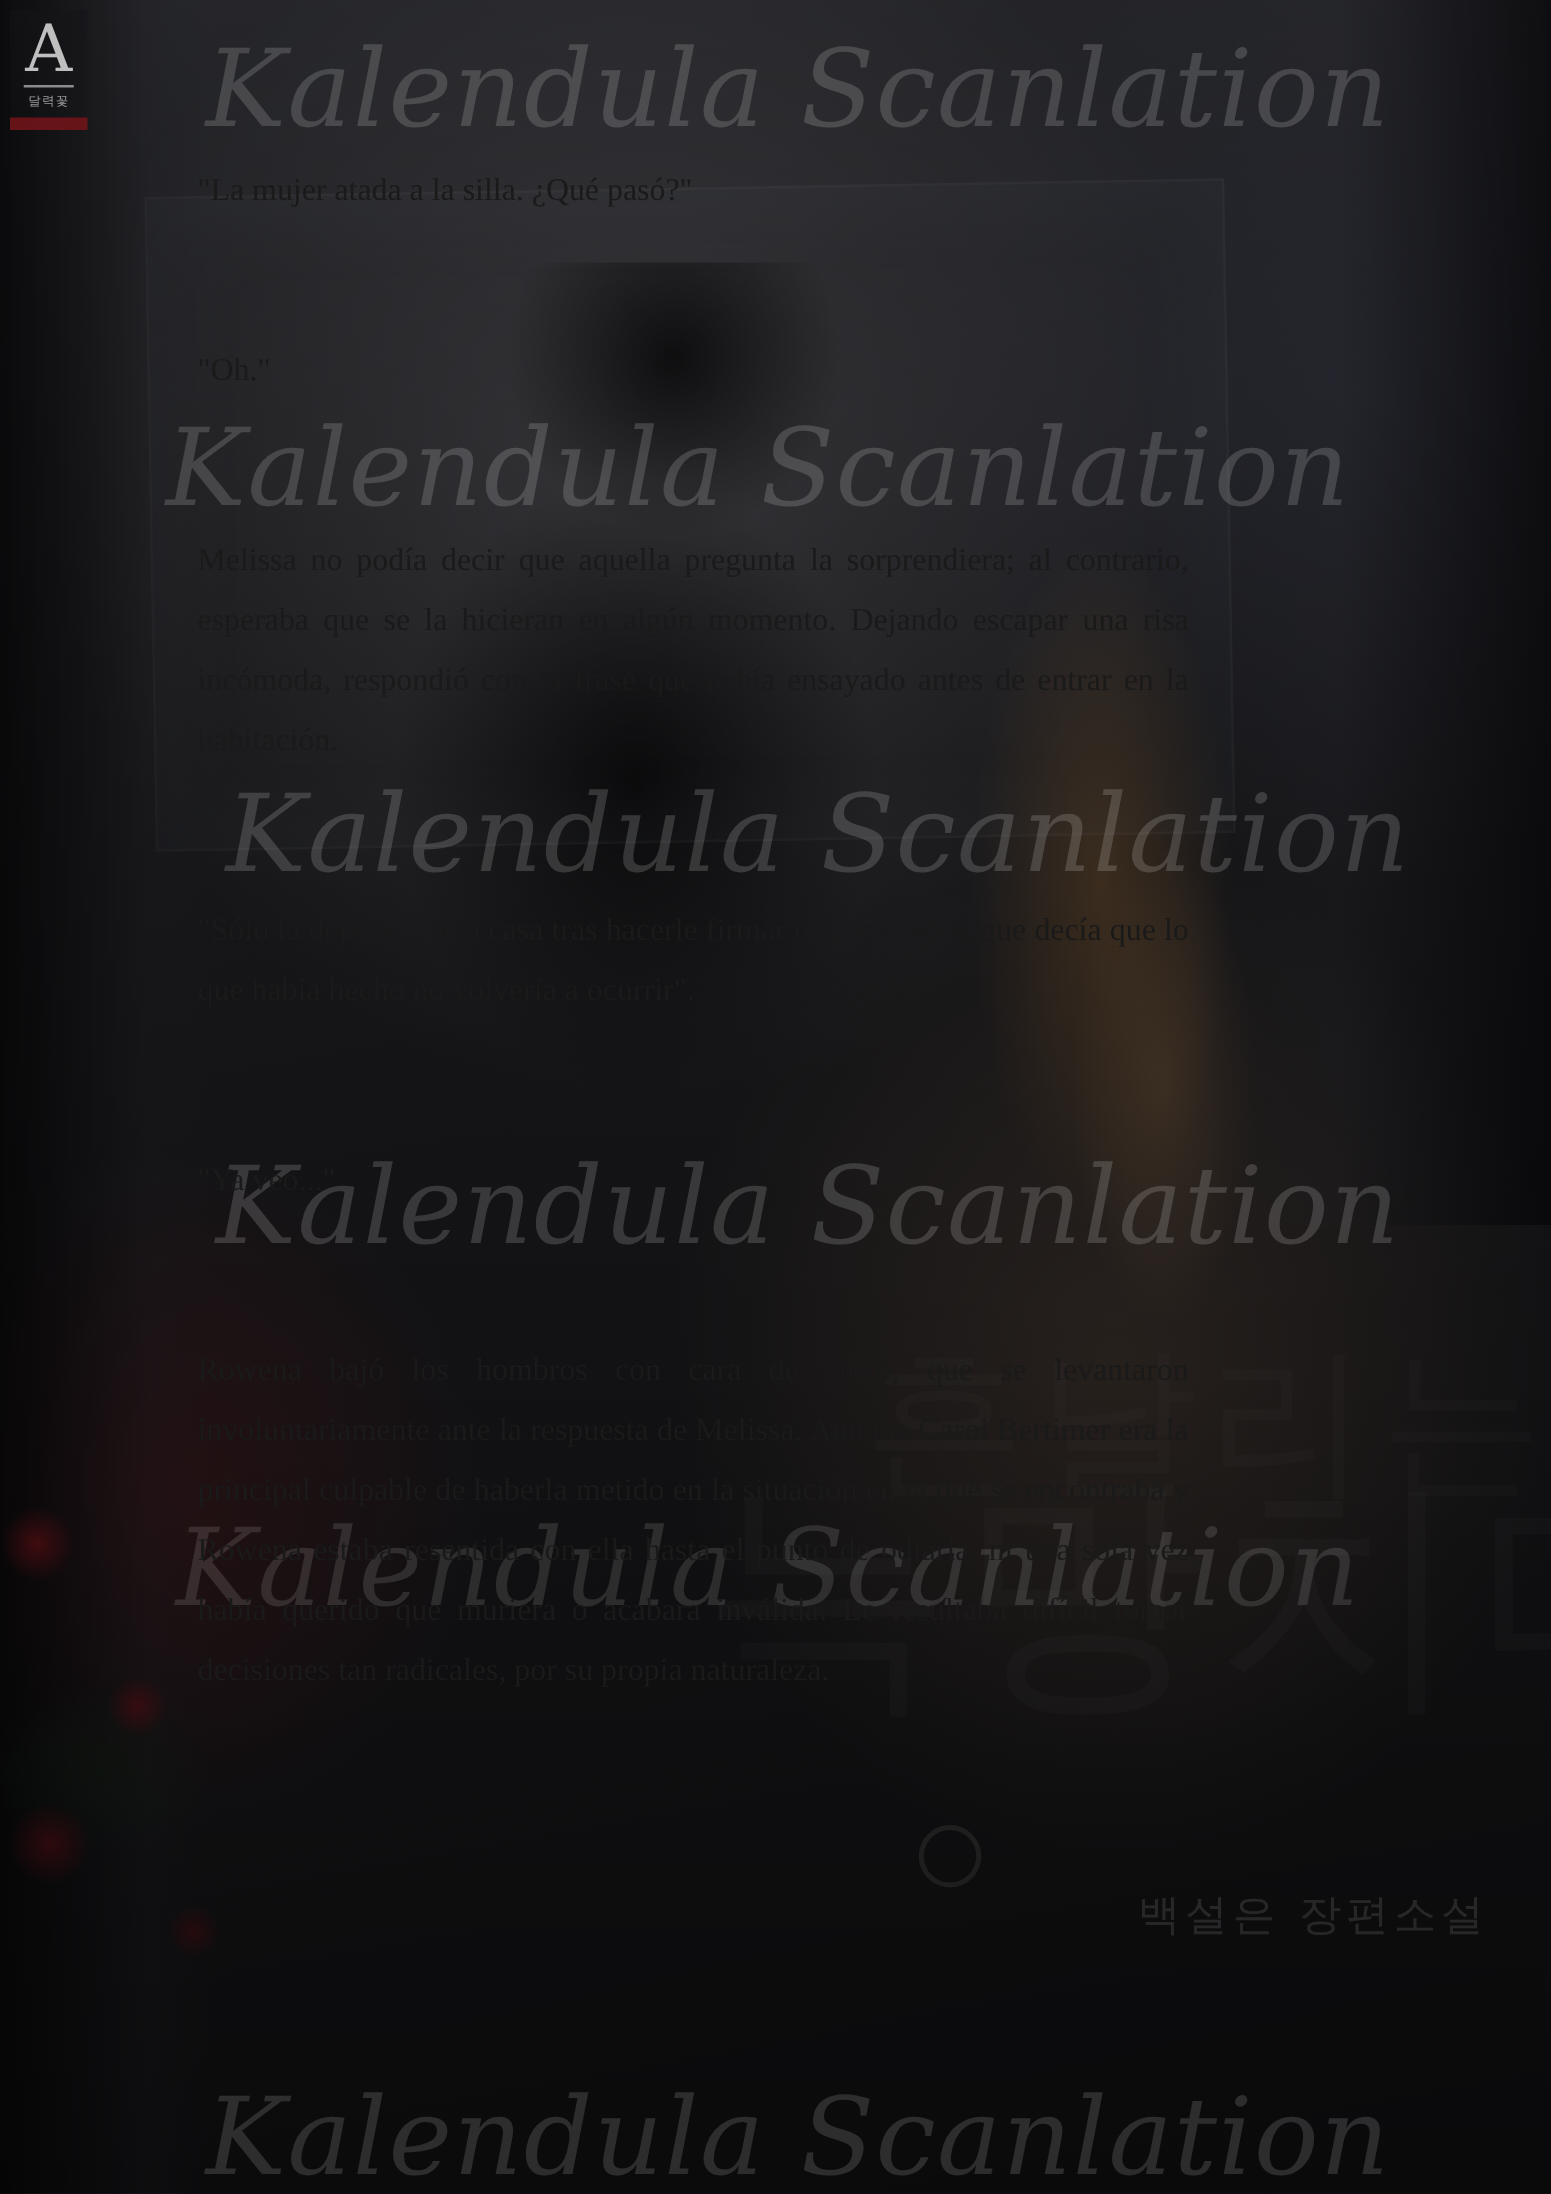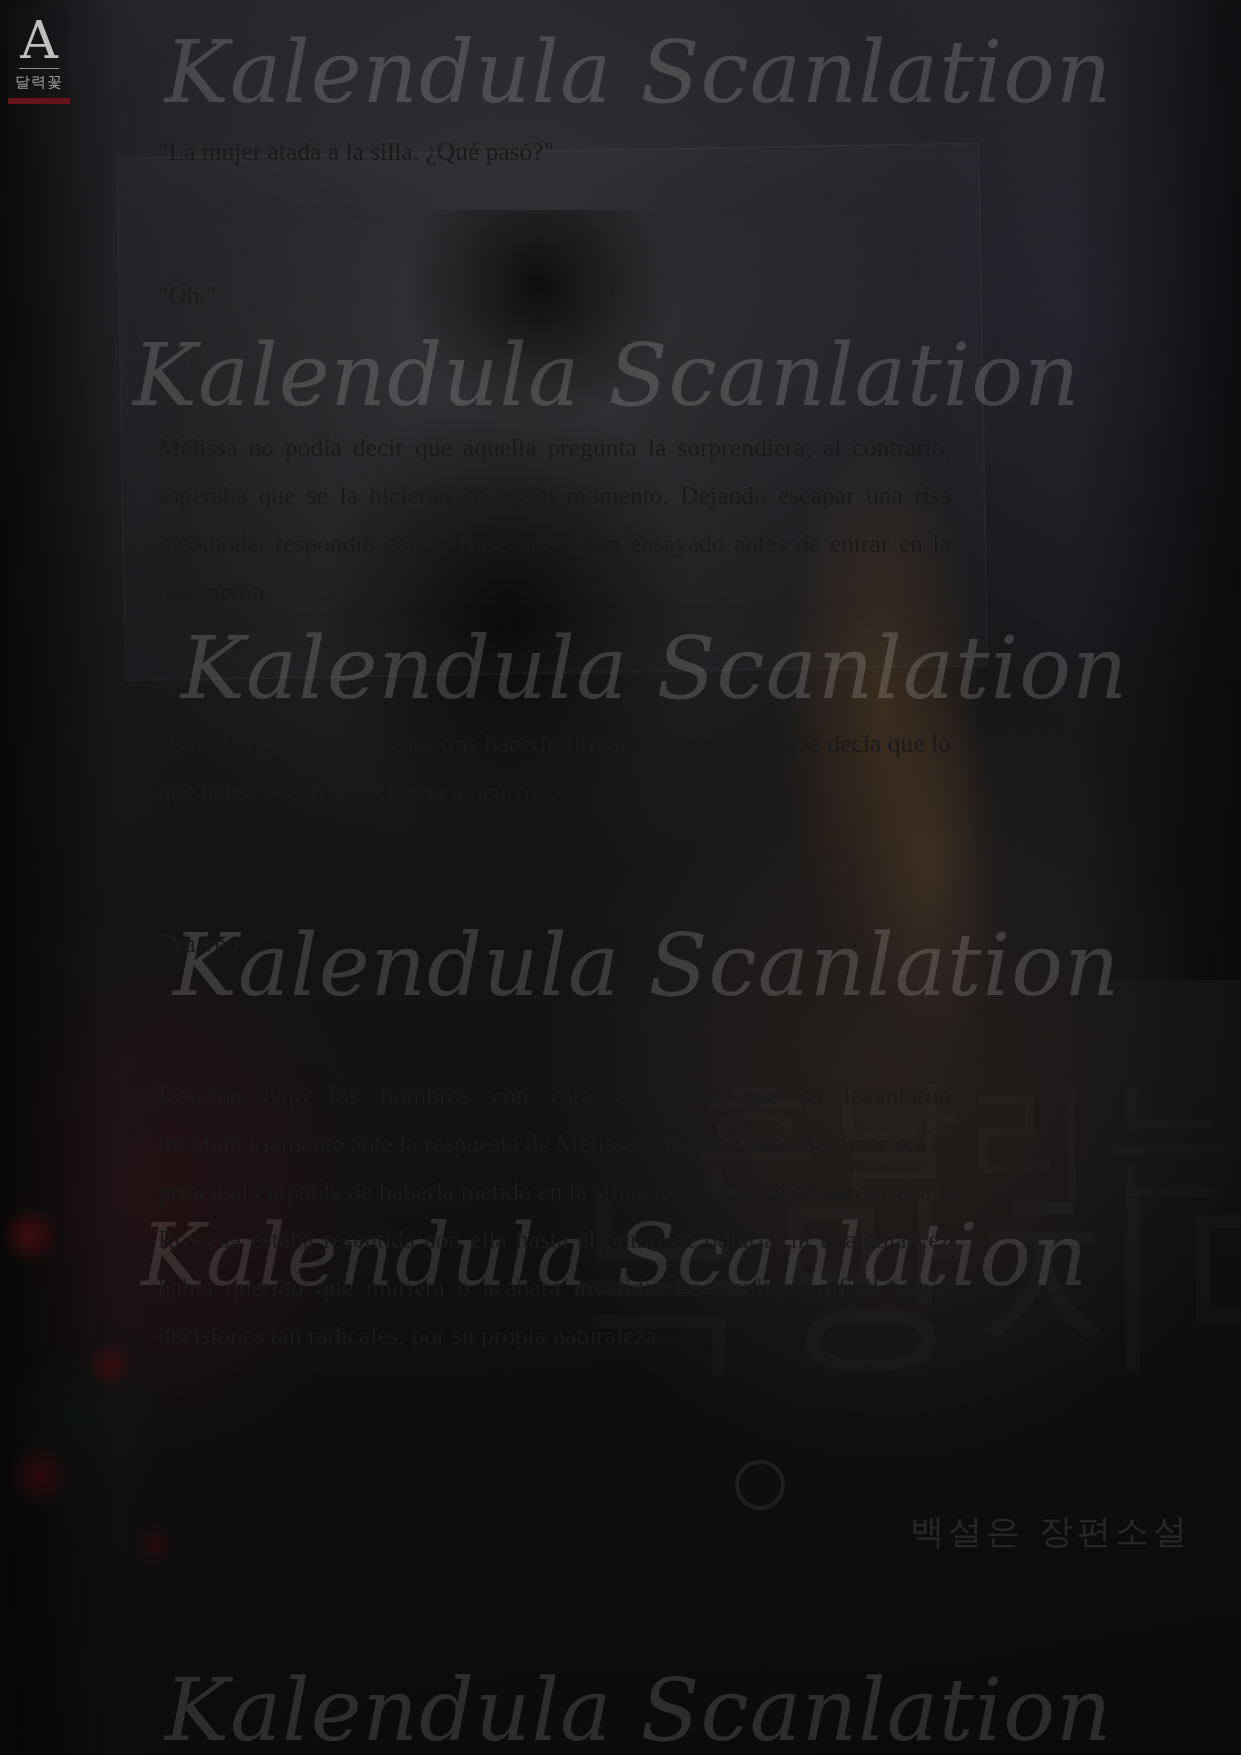--- a/index.html
+++ b/index.html
@@ -149,21 +149,21 @@
     color: rgba(240,240,240,0.78);
     margin-top: 6px;
   }
   .logo-underline {
     width: 40px; height: 2px;
     background: rgba(240,240,240,0.55);
     margin-top: 2px;
   }
   .logo-kr {
     font-family: "DejaVu Sans", sans-serif;
-    font-size: 15px;
+    font-size: 10px;
     color: rgba(235,235,235,0.62);
     margin-top: 4px;
     letter-spacing: 1px;
   }
   .logo-bar {
     width: 62px; height: 14px;
     background: rgba(118,20,26,0.85);
     margin-top: 6px;
   }
 

